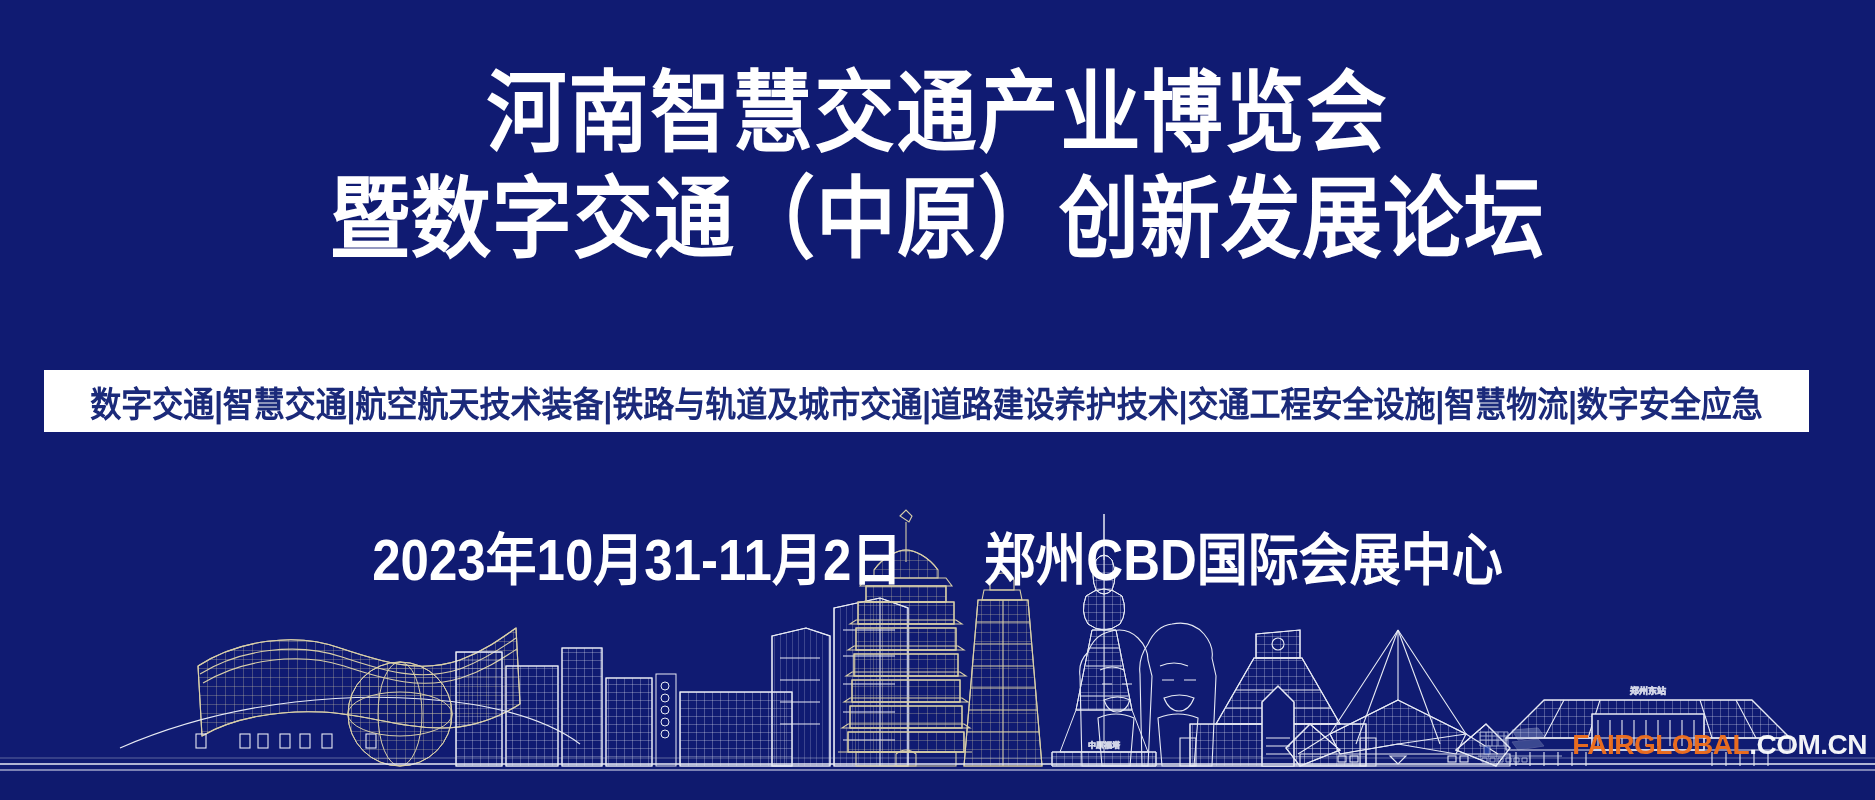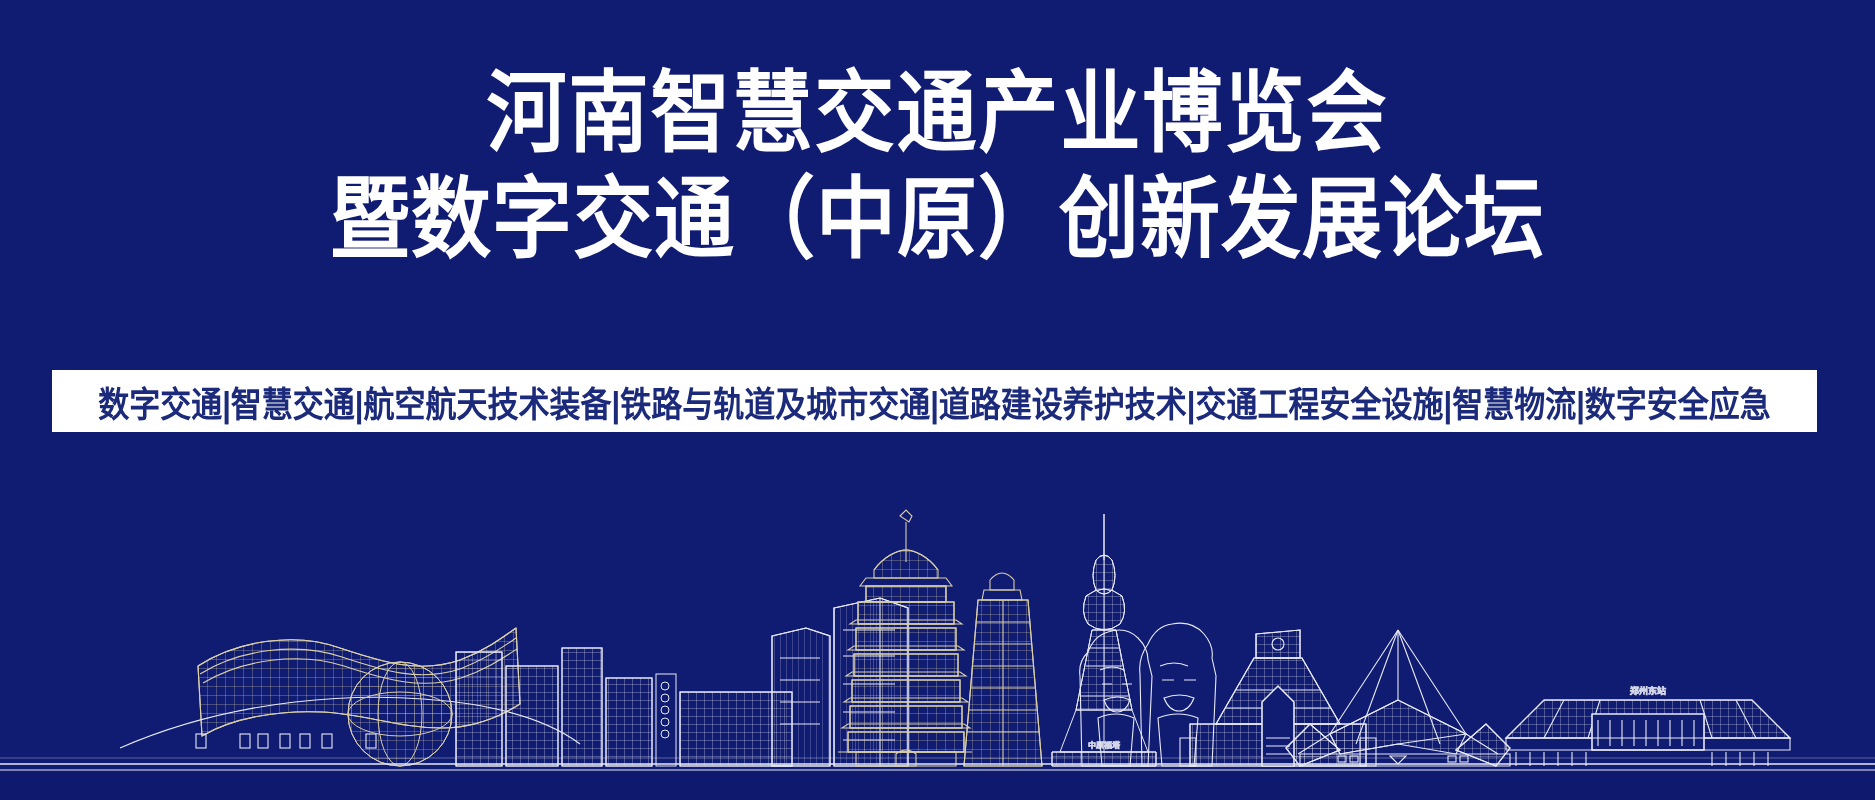--- a/index.html
+++ b/index.html
@@ -37,21 +37,21 @@
     font-weight:bold;
     letter-spacing:1px;
     white-space:nowrap;
     margin-top:14px;
     transform:scaleY(1.12);
     transform-origin:center top;
   }
   
   .cat-bar{
     position:absolute;
-    left:52px;
+    left:44px;
     top:370px;
     width:1765px;
     height:62px;
     background:#ffffff;
     display:flex;
     align-items:center;
     justify-content:center;
     z-index:6;
   }
   .cat-text{
@@ -122,20 +122,24 @@
 
   <div class="title-block">
     <div class="title-line1">河南智慧交通产业博览会</div>
     <div class="title-line2">暨数字交通（中原）创新发展论坛</div>
   </div>
 
   <div class="cat-bar">
     <div class="cat-text">数字交通|智慧交通|航空航天技术装备|铁路与轨道及城市交通|道路建设养护技术|交通工程安全设施|智慧物流|数字安全应急</div>
   </div>
 
+  <div class="info-row">
+    <div class="info-date">2023年10月31-11月2日</div>
+    <div class="info-venue">郑州CBD国际会展中心</div>
+  </div>
 
   <svg class="skyline" viewBox="0 0 1875 320" preserveAspectRatio="none">
     <defs>
       <pattern id="grid" width="9" height="9" patternUnits="userSpaceOnUse">
         <path d="M9 0H0V9" fill="none" stroke="#cfc8a6" stroke-width="0.7" opacity="0.85"></path>
       </pattern>
       <pattern id="gridw" width="8" height="8" patternUnits="userSpaceOnUse">
         <path d="M8 0H0V8" fill="none" stroke="#e9edf8" stroke-width="0.7" opacity="0.8"></path>
       </pattern>
       <pattern id="gridv" width="6" height="300" patternUnits="userSpaceOnUse">
@@ -318,14 +322,31 @@
       <text x="1648" y="242" font-size="9" fill="#e7eaf4" text-anchor="middle" font-family="'Liberation Sans',sans-serif" opacity=".9">郑州东站</text>
     </g>
 
     <g stroke="#e7eaf4" fill="none">
       <path d="M0 312 H1875" stroke-width="1.4"></path>
       <path d="M0 318 H1875" stroke-width="1"></path>
       <path d="M0 306 H1875" stroke-width=".6" opacity=".6"></path>
     </g>
   </svg>
 
+  <div class="watermark">
+    <svg class="wm-mark" viewBox="0 0 88 38">
+      <g fill="none" stroke="#cfd6ea" stroke-width="1">
+        <path d="M2 6 h28 v14 H2 z"></path>
+        <path d="M2 10 h28 M2 14 h28 M8 6 v14 M14 6 v14 M20 6 v14 M26 6 v14"></path>
+        <path d="M34 4 L60 2 L66 10 L40 14 Z" fill="#9fb0d8" opacity=".5"></path>
+        <path d="M34 16 L60 13 L66 20 L40 24 Z" fill="#9fb0d8" opacity=".4"></path>
+        <rect x="6" y="20" width="6" height="8" fill="#2a49b0"></rect>
+        <path d="M0 30 h84"></path>
+        <path d="M4 32 h5 v4 h-5 z M12 32 h5 v4 h-5 z M20 32 h5 v4 h-5 z M28 32 h5 v4 h-5 z
+                 M36 32 h5 v4 h-5 z M44 32 h5 v4 h-5 z"></path>
+      </g>
+    </svg>
+    <div class="wm-text">
+      <span class="wm-a">FAIRGLOBAL</span><span class="wm-b">.COM.CN</span>
+    </div>
+  </div>
 
 </div>
 
 </body></html>

